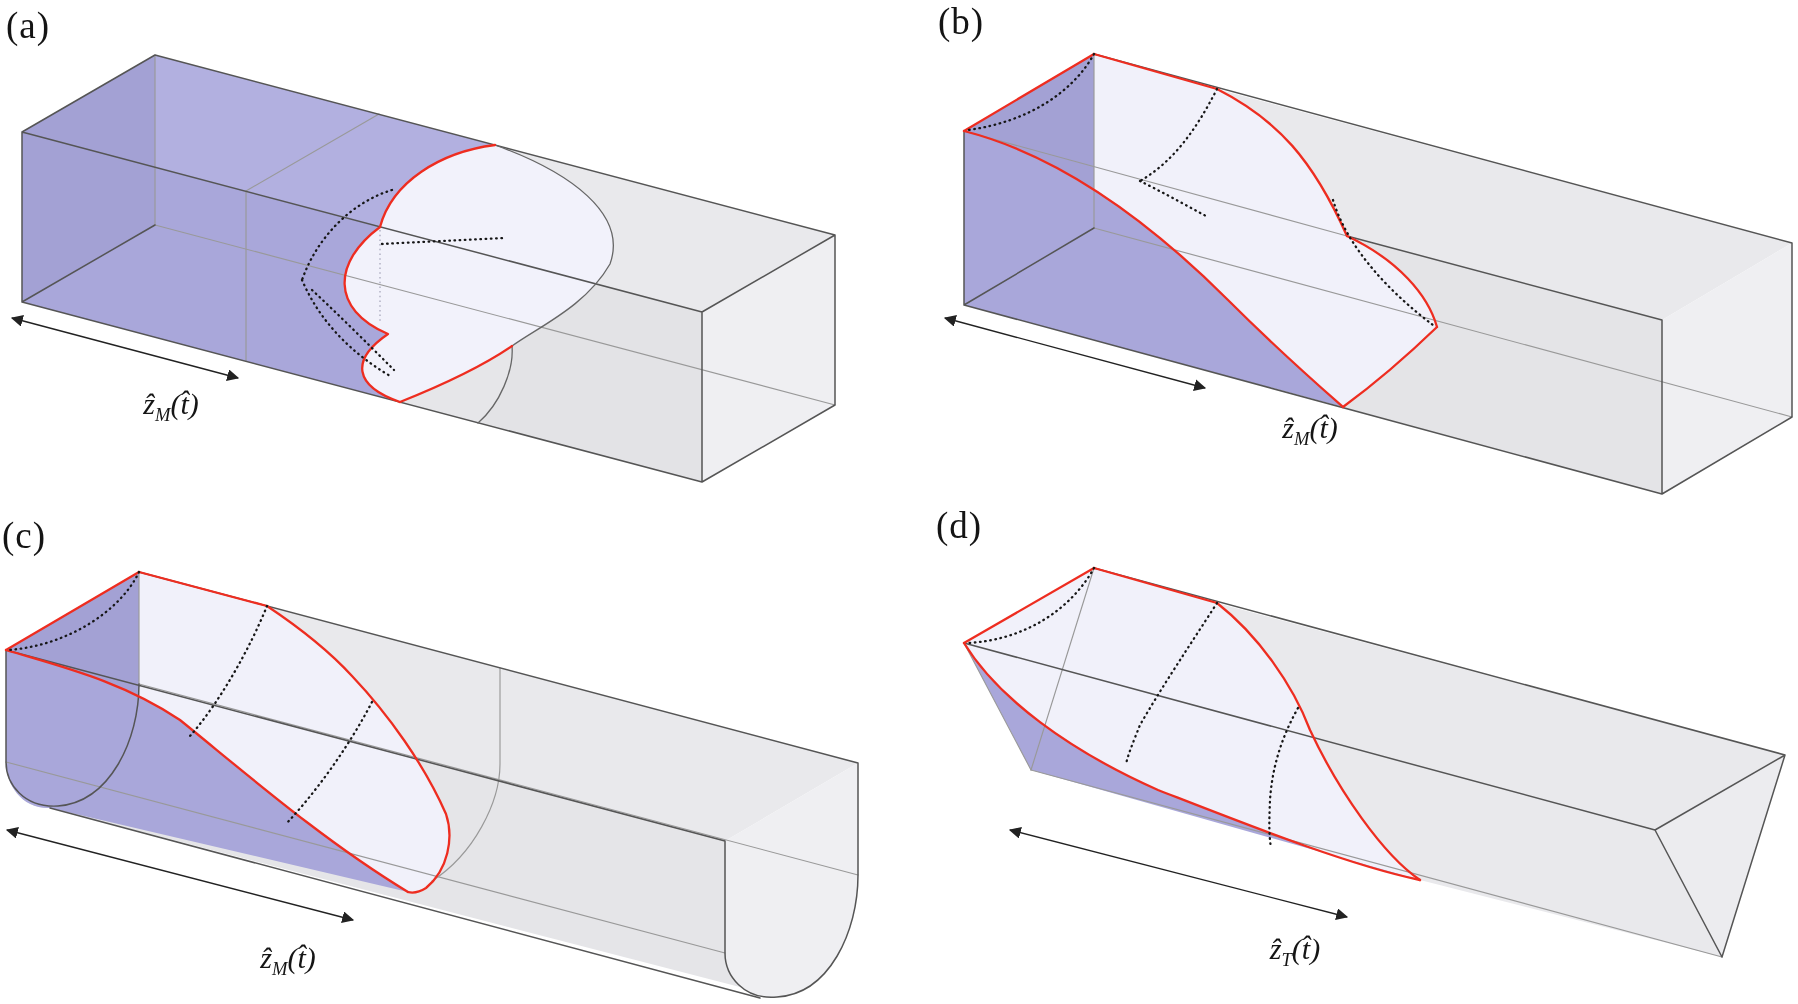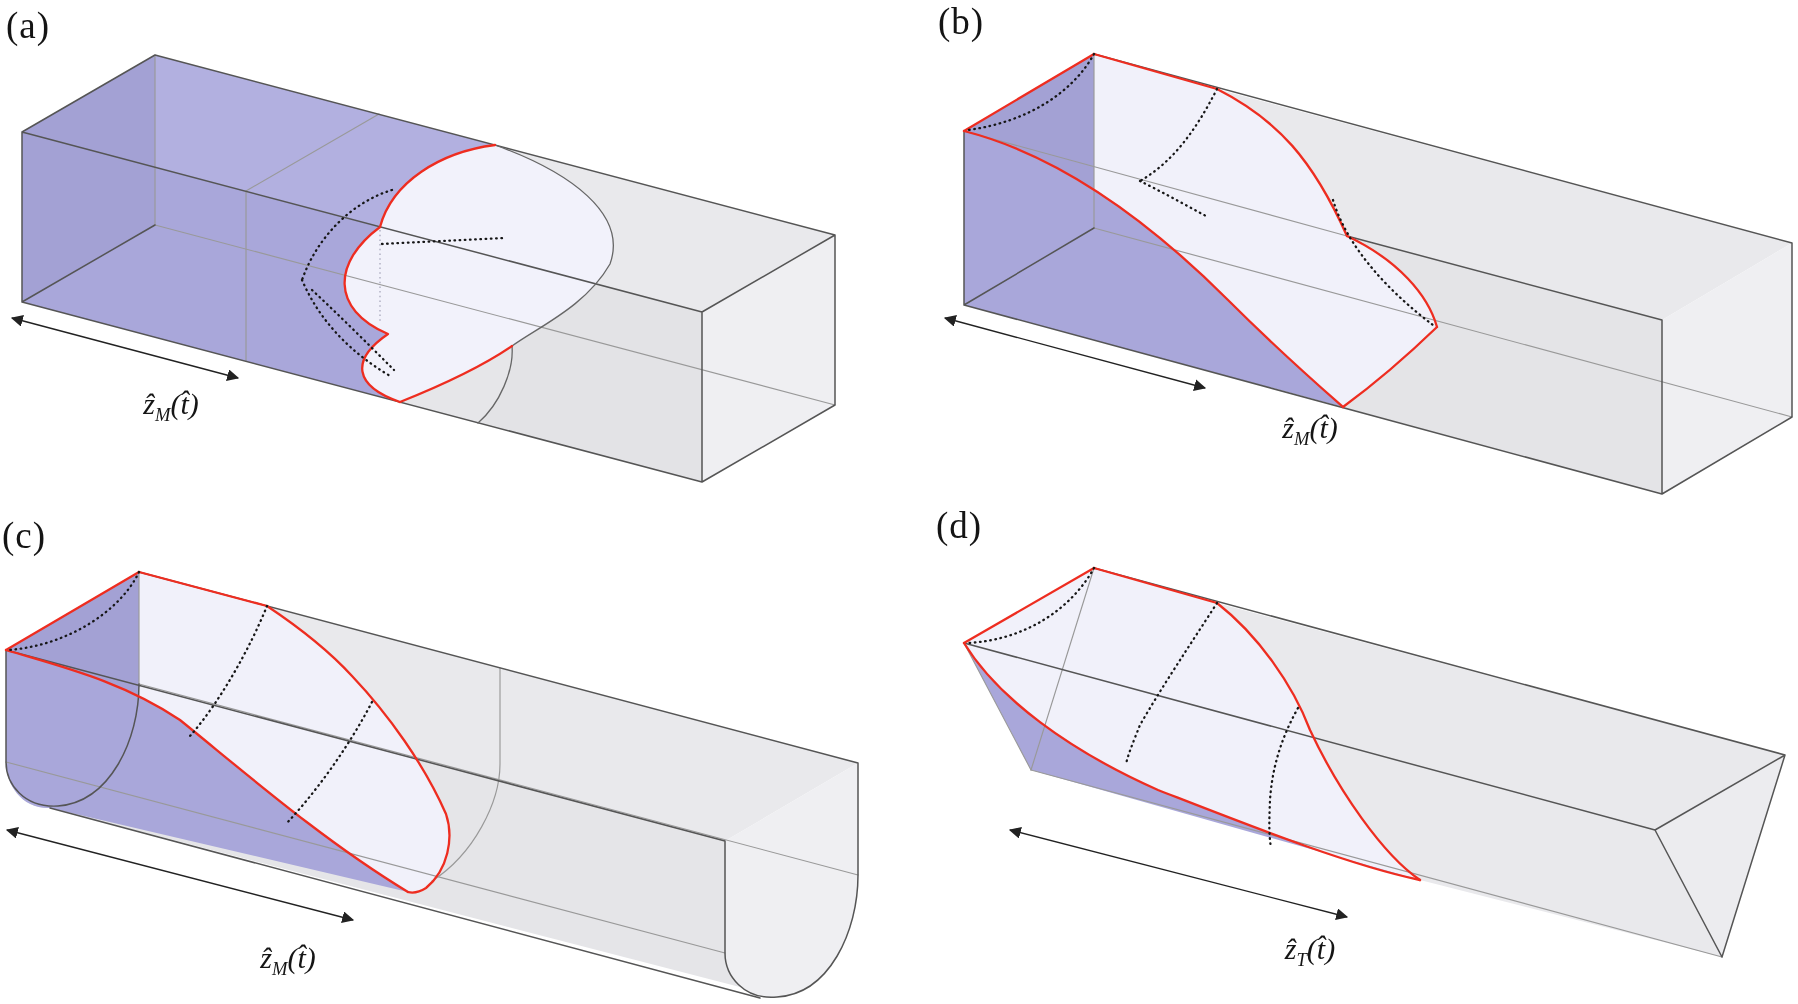--- a/index.html
+++ b/index.html
@@ -192,16 +192,16 @@
         <path class="red" d="M136,203 C170,258 240,310 330,350 C420,385 520,425 592,440"></path>
       </g>
       <g>
         <path class="dot" d="M266,128 C244,168 198,200 140,203"></path>
         <path class="dot" d="M389,163 C362,205 335,245 312,285 C304,305 300,315 298,324"></path>
         <path class="dot" d="M470,268 C452,300 444,330 442,360 C441,385 441,395 443,408"></path>
       </g>
       <path class="arrow" d="M182,390 L519,477" marker-start="url(#dArr)" marker-end="url(#dArr)"></path>
     </svg>
     <div class="panel-tag" style="left:108px;top:64px">(d)</div>
-    <div class="axis-label" style="left:482px;top:511px"><span>ẑ</span><sub>T</sub><span>(t̂)</span></div>
+    <div class="axis-label" style="left:467px;top:511px"><span>ẑ</span><sub>T</sub><span>(t̂)</span></div>
   </div>
 
 </div>
 
 </body></html>

